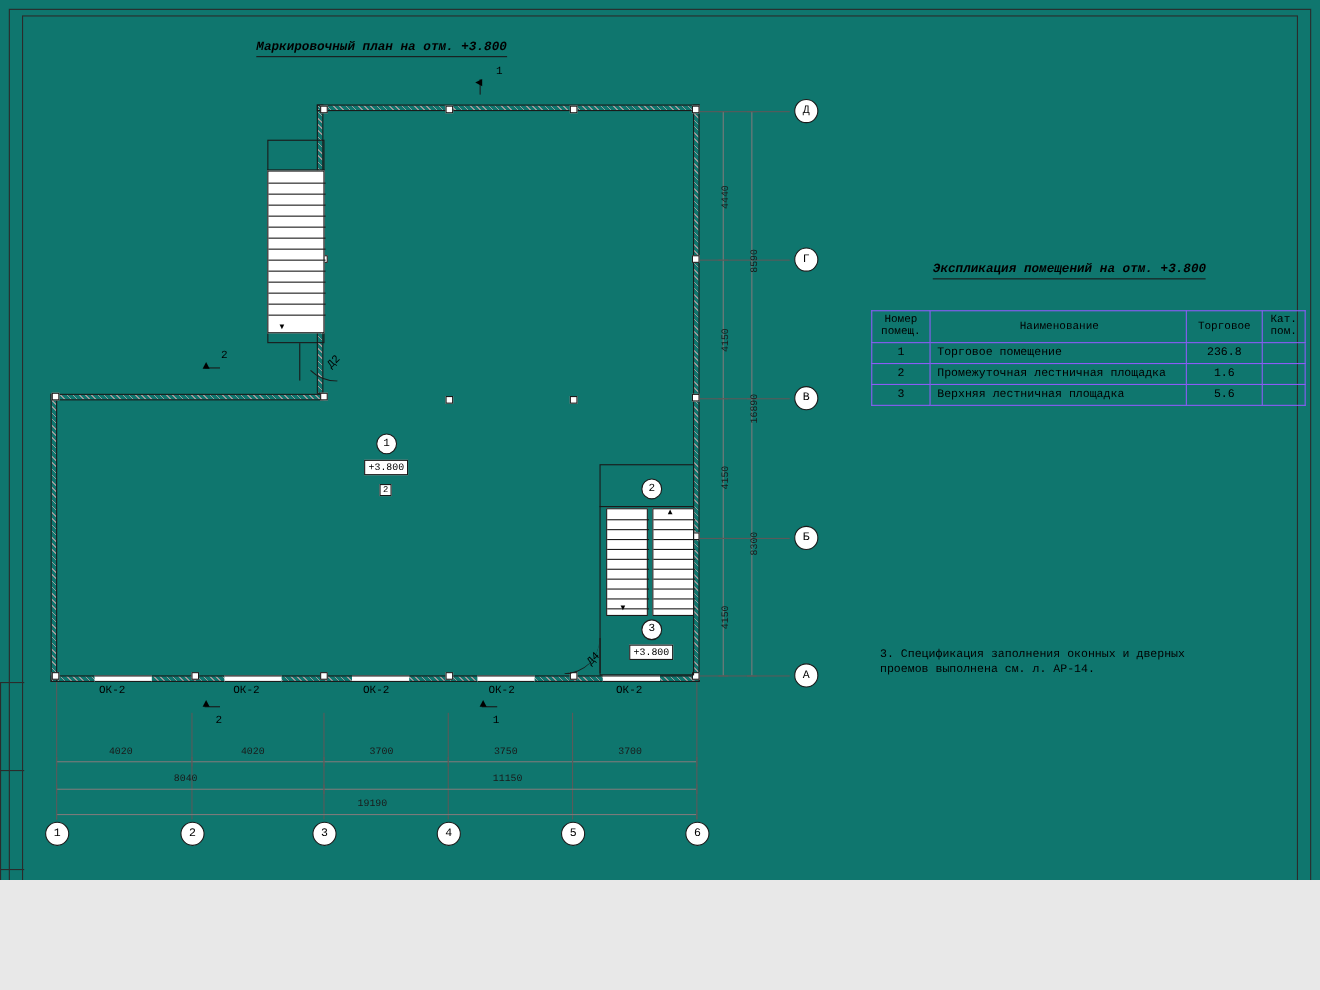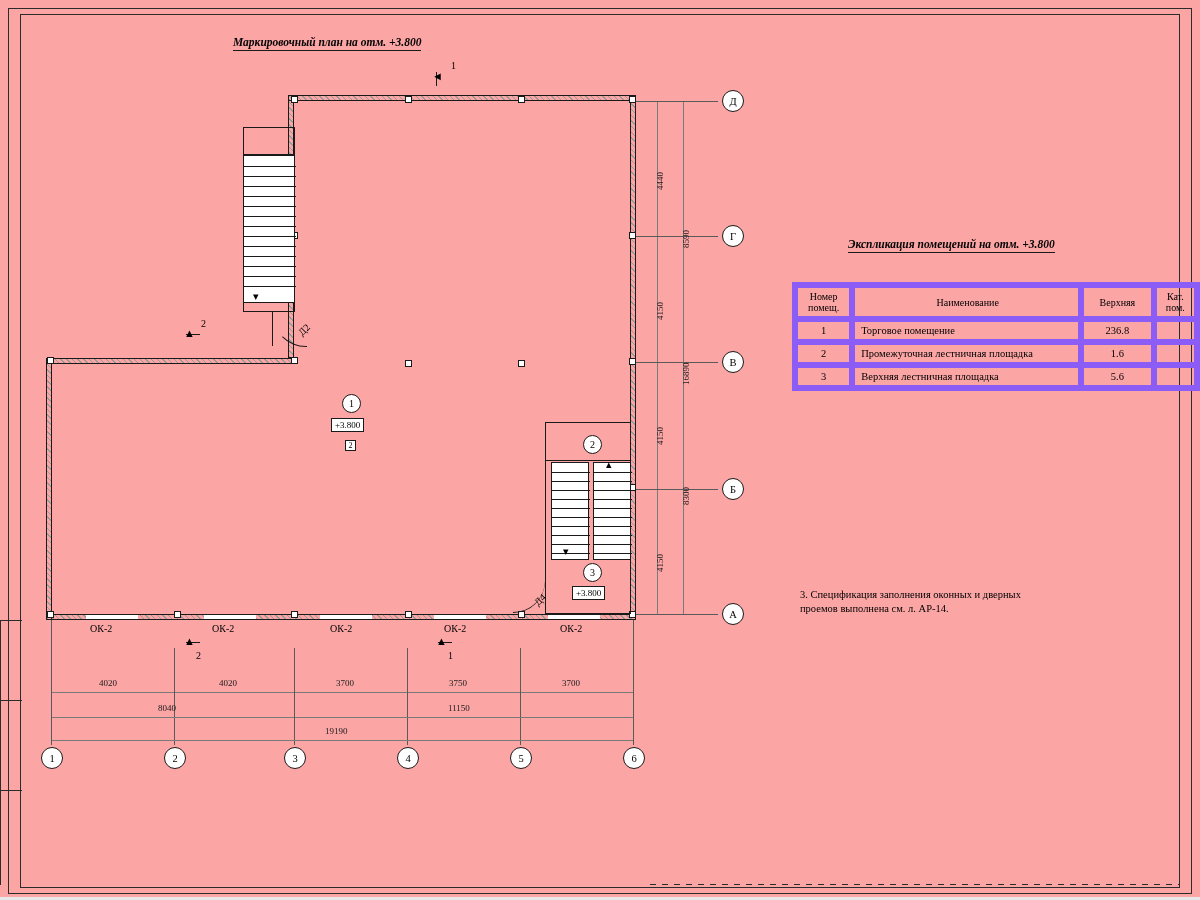--- a/index.html
+++ b/index.html
@@ -3,24 +3,24 @@
 <meta charset="utf-8">
 <style>
   html, body {
     margin: 0;
     padding: 0;
     background: #e8e8e8;
   }
   #sheet {
     position: relative;
     width: 1200px;
-    height: 897px;
-    background: #fca5a5;
+    height: 800px;
+    background: #0f766e;
     overflow: hidden;
-    font-family: Liberation Serif, serif;
+    font-family: Liberation Mono, monospace;
     color: #000000;
   }
   .abs { position: absolute; }
   .ln { position: absolute; background: #1a1a1a; }
   .hline { height: 1px; }
   .vline { width: 1px; }
   .thin { background: #5a5a5a; }
   .vthin { background: #7a7a7a; }
 
   
@@ -145,21 +145,21 @@
   .tick { position:absolute; background:#5a5a5a; }
 
   
   #exp-table {
     position: absolute;
     left: 792px; top: 282px;
     border-collapse: collapse;
     font-size: 10.5px;
   }
   #exp-table th, #exp-table td {
-    border: 6px solid #8b5cf6;
+    border: 1px solid #8b5cf6;
     padding: 3px 4px;
     font-weight: normal;
     vertical-align: middle;
     margin-left: 44px;
   }
   #exp-table th { text-align: center; font-size:10px; line-height:1.1; }
   .c-num { width: 44px; text-align: center; }
   .c-name { width: 222px; text-align: left; padding-left:6px !important;}
   .c-area { width: 60px; text-align: center; }
   .c-kat { width: 30px; text-align: center; }
@@ -391,21 +391,21 @@
   <div class="axis-circ" style="left:623px; top:747px;">6</div>
 
   <table id="exp-table">
     <thead>
       <tr>
         <th class="c-num">
           <span>Номер</span><br>
           <span>помещ.</span>
         </th>
         <th class="c-name" style="text-align:center;">Наименование</th>
-        <th class="c-area">Верхняя</th>
+        <th class="c-area">Торговое</th>
         <th class="c-kat">
           <span>Кат.</span><br>
           <span>пом.</span>
         </th>
       </tr>
     </thead>
     <tbody>
       <tr>
         <td class="c-num">1</td>
         <td class="c-name">Торговое помещение</td>

